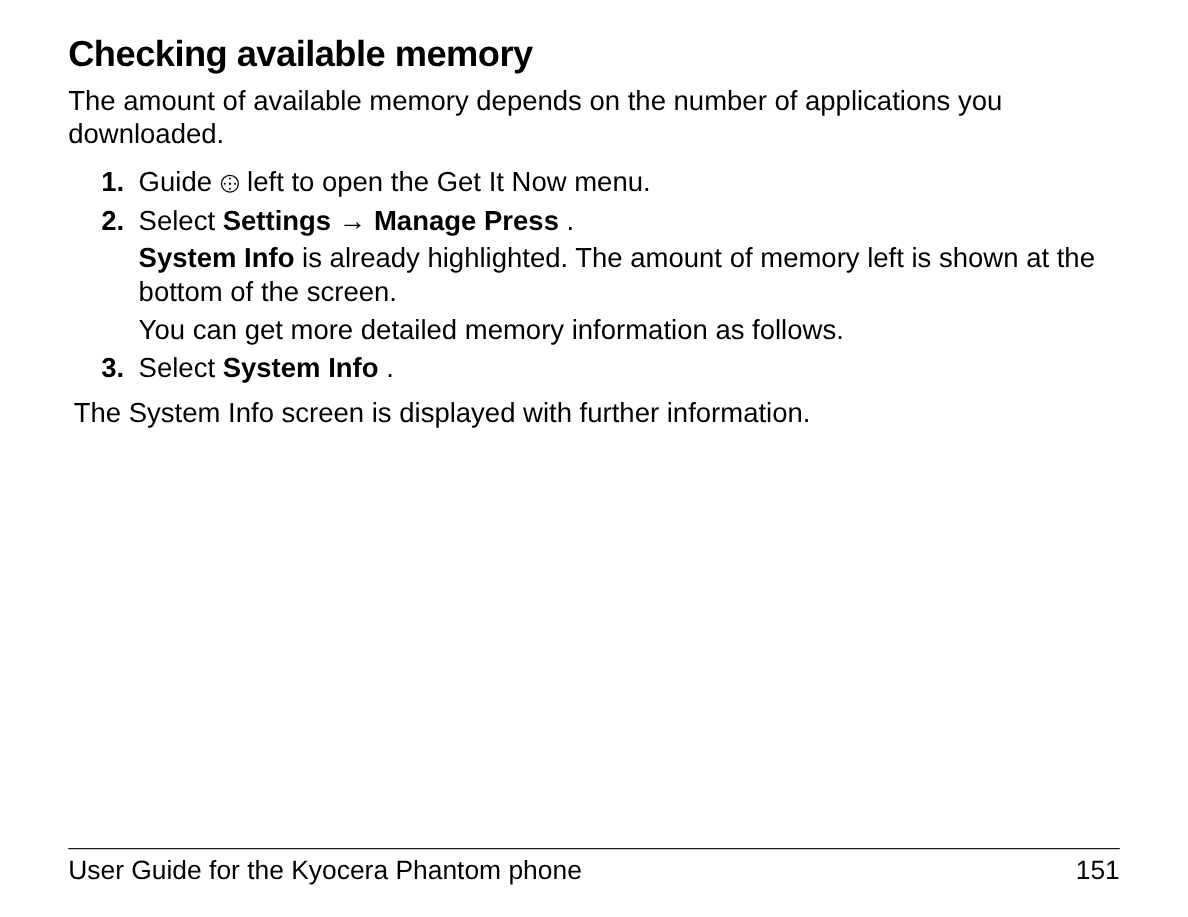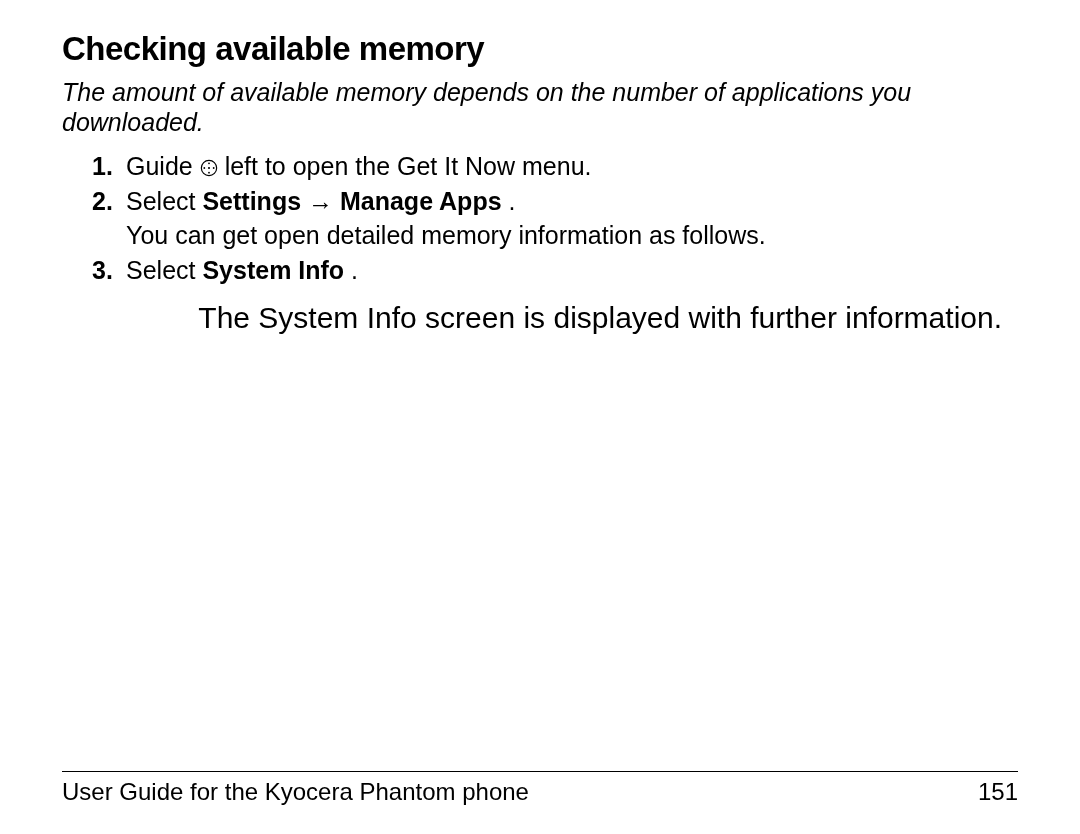--- a/index.html
+++ b/index.html
@@ -22,21 +22,20 @@
   .heading {
     font-size: 33px;
     font-weight: bold;
     margin: 0 0 10px 0;
     letter-spacing: -0.5px;
   }
   .intro {
     font-size: 25px;
     line-height: 1.18;
     margin: 0 0 14px 0;
-    font-style: italic;
   }
   ol.steps {
     list-style: none;
     padding: 0;
     margin: 0 0 12px 30px;
     font-size: 25px;
     line-height: 1.22;
   }
   ol.steps > li {
     margin-bottom: 4px;
@@ -55,23 +54,22 @@
   }
   .nav-icon svg {
     width: 18px;
     height: 18px;
     display: block;
   }
   .step-extra {
     margin-top: 4px;
   }
   .outro {
-    font-size: 30px;
-    margin: 16px;
-    text-align: right;
+    font-size: 25px;
+    margin: 5px;
   }
   .footer {
     position: absolute;
     left: 62px;
     right: 62px;
     bottom: 28px;
     font-size: 24px;
   }
   .footer-rule {
     border: none;
@@ -109,23 +107,26 @@
         </svg>
       </span>
       <span> left to open the Get It Now menu.</span>
     </li>
 
     <li>
       <span class="num">2.</span>
       <span> Select </span>
       <b>Settings</b>
       <b>→</b>
-      <b> Manage Apps</b>
+      <b> Manage Press</b>
       <span>.</span>
-      <div class="step-extra">You can get open detailed memory information as follows.</div>
+      <div class="step-extra">
+        <b>System Info</b><span> is already highlighted. The amount of memory left is shown at the bottom of the screen.</span>
+      </div>
+      <div class="step-extra">You can get more detailed memory information as follows.</div>
     </li>
 
     <li>
       <span class="num">3.</span>
       <span> Select </span>
       <b>System Info</b>
       <span>.</span>
     </li>
 
   </ol>

